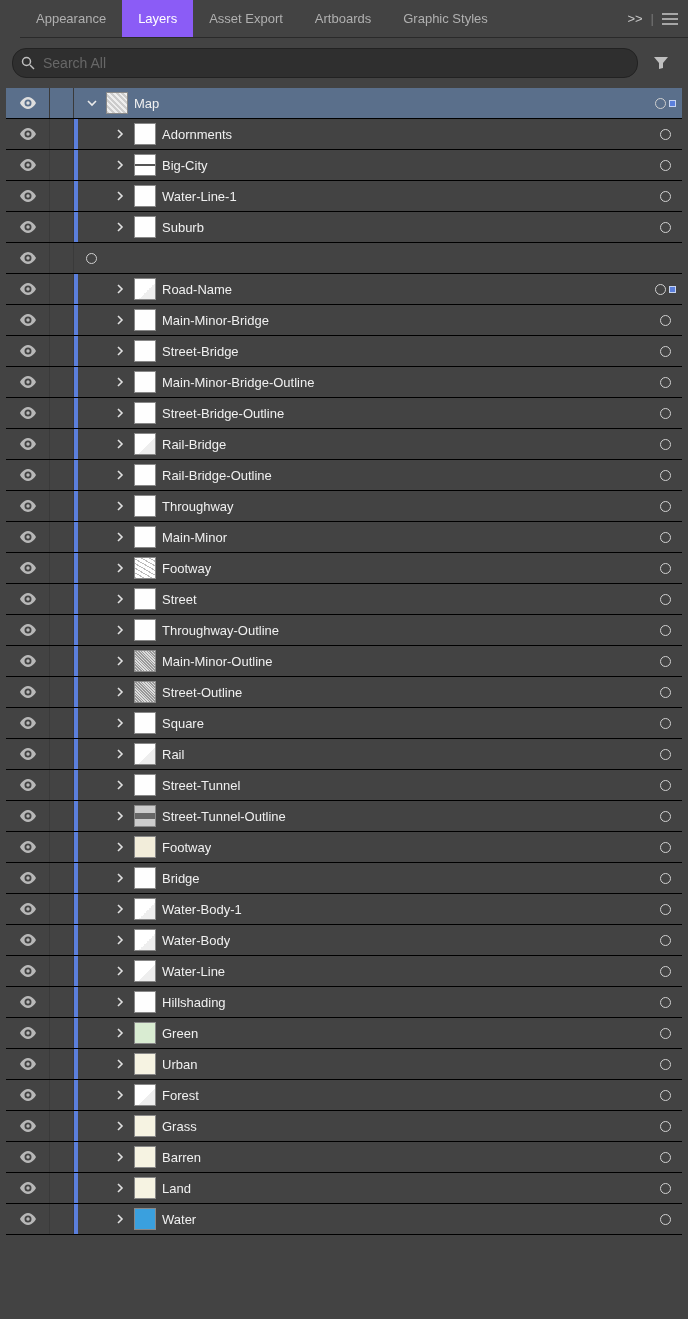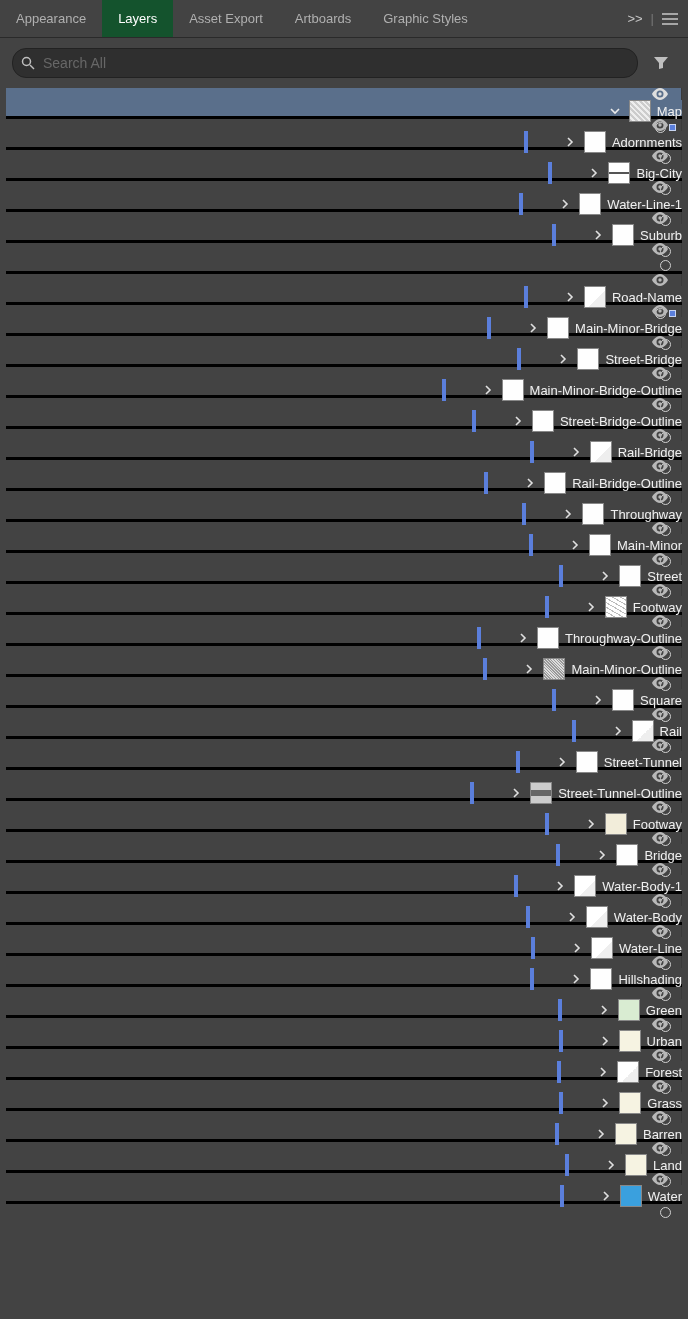--- a/index.html
+++ b/index.html
@@ -13,32 +13,33 @@
   overflow: hidden;
 }
 
 
 .tab-strip {
   display: flex;
   align-items: center;
   height: 38px;
   background: #434343;
   border-bottom: 1px solid #2a2a2a;
+  margin-left: 20px;
 }
 .tab {
   padding: 0 16px;
   height: 100%;
   display: flex;
   align-items: center;
   color: #b0b0b0;
   cursor: pointer;
   font-size: 13px;
 }
 .tab.active {
-  background: #14532d;
+  background: #8b5cf6;
   color: #ffffff;
 }
 .tab-spacer { flex: 1; }
 .tab-controls {
   display: flex;
   align-items: center;
   gap: 8px;
   padding-right: 10px;
   color: #c8c8c8;
 }
@@ -81,25 +82,24 @@
   color: #bfbfbf;
   cursor: pointer;
 }
 
 
 .layers {
   padding: 0 6px;
 }
 .row {
   display: flex;
-  align-items: flex-end;
+  align-items: flex-start;
   height: 31px;
-  border-bottom: 3px solid #000000;
+  border-bottom: 1px solid #000000;
   position: relative;
-  flex-direction: column;
 }
 .row.parent {
   background: #5a6f8b;
 }
 .vis-col {
   width: 44px;
   display: flex;
   align-items: center;
   justify-content: center;
   height: 100%;
@@ -609,45 +609,20 @@
         </div>
         <div class="lock-col"></div>
         <div class="hierarchy">
           <div class="indent-bar"></div>
           <div class="spacer-before-disclosure"></div>
           <span class="disclosure">
             <svg width="8" height="10" viewBox="0 0 8 10">
               <path d="M2 1l4 4-4 4" fill="none" stroke="#e0e0e0" stroke-width="1.6"></path>
             </svg>
           </span>
-          <div class="thumb th-white"></div>
-          <span class="label">Street</span>
-        </div>
-        <div class="target-col">
-          <span class="ring"></span>
-        </div>
-      </div>
-      <div class="row">
-        <div class="vis-col">
-          <span class="vis-eye">
-            <svg width="18" height="12" viewBox="0 0 18 12">
-              <path d="M9 0C4 0 1 6 1 6s3 6 8 6 8-6 8-6-3-6-8-6zm0 9.5A3.5 3.5 0 1 1 9 2.5a3.5 3.5 0 0 1 0 7z" fill="#b8b8b8"></path>
-              <circle cx="9" cy="6" r="1.7" fill="#b8b8b8"></circle>
-            </svg>
-          </span>
-        </div>
-        <div class="lock-col"></div>
-        <div class="hierarchy">
-          <div class="indent-bar"></div>
-          <div class="spacer-before-disclosure"></div>
-          <span class="disclosure">
-            <svg width="8" height="10" viewBox="0 0 8 10">
-              <path d="M2 1l4 4-4 4" fill="none" stroke="#e0e0e0" stroke-width="1.6"></path>
-            </svg>
-          </span>
           <div class="thumb th-scribble"></div>
           <span class="label">Footway</span>
         </div>
         <div class="target-col">
           <span class="ring"></span>
         </div>
       </div>
       <div class="row">
         <div class="vis-col">
           <span class="vis-eye">
@@ -660,20 +635,45 @@
         <div class="lock-col"></div>
         <div class="hierarchy">
           <div class="indent-bar"></div>
           <div class="spacer-before-disclosure"></div>
           <span class="disclosure">
             <svg width="8" height="10" viewBox="0 0 8 10">
               <path d="M2 1l4 4-4 4" fill="none" stroke="#e0e0e0" stroke-width="1.6"></path>
             </svg>
           </span>
           <div class="thumb th-white"></div>
+          <span class="label">Street</span>
+        </div>
+        <div class="target-col">
+          <span class="ring"></span>
+        </div>
+      </div>
+      <div class="row">
+        <div class="vis-col">
+          <span class="vis-eye">
+            <svg width="18" height="12" viewBox="0 0 18 12">
+              <path d="M9 0C4 0 1 6 1 6s3 6 8 6 8-6 8-6-3-6-8-6zm0 9.5A3.5 3.5 0 1 1 9 2.5a3.5 3.5 0 0 1 0 7z" fill="#b8b8b8"></path>
+              <circle cx="9" cy="6" r="1.7" fill="#b8b8b8"></circle>
+            </svg>
+          </span>
+        </div>
+        <div class="lock-col"></div>
+        <div class="hierarchy">
+          <div class="indent-bar"></div>
+          <div class="spacer-before-disclosure"></div>
+          <span class="disclosure">
+            <svg width="8" height="10" viewBox="0 0 8 10">
+              <path d="M2 1l4 4-4 4" fill="none" stroke="#e0e0e0" stroke-width="1.6"></path>
+            </svg>
+          </span>
+          <div class="thumb th-white"></div>
           <span class="label">Throughway-Outline</span>
         </div>
         <div class="target-col">
           <span class="ring"></span>
         </div>
       </div>
       <div class="row">
         <div class="vis-col">
           <span class="vis-eye">
             <svg width="18" height="12" viewBox="0 0 18 12">
@@ -709,20 +709,45 @@
         </div>
         <div class="lock-col"></div>
         <div class="hierarchy">
           <div class="indent-bar"></div>
           <div class="spacer-before-disclosure"></div>
           <span class="disclosure">
             <svg width="8" height="10" viewBox="0 0 8 10">
               <path d="M2 1l4 4-4 4" fill="none" stroke="#e0e0e0" stroke-width="1.6"></path>
             </svg>
           </span>
+          <div class="thumb th-dense"></div>
+          <span class="label">Street-Outline</span>
+        </div>
+        <div class="target-col">
+          <span class="ring"></span>
+        </div>
+      </div>
+      <div class="row">
+        <div class="vis-col">
+          <span class="vis-eye">
+            <svg width="18" height="12" viewBox="0 0 18 12">
+              <path d="M9 0C4 0 1 6 1 6s3 6 8 6 8-6 8-6-3-6-8-6zm0 9.5A3.5 3.5 0 1 1 9 2.5a3.5 3.5 0 0 1 0 7z" fill="#b8b8b8"></path>
+              <circle cx="9" cy="6" r="1.7" fill="#b8b8b8"></circle>
+            </svg>
+          </span>
+        </div>
+        <div class="lock-col"></div>
+        <div class="hierarchy">
+          <div class="indent-bar"></div>
+          <div class="spacer-before-disclosure"></div>
+          <span class="disclosure">
+            <svg width="8" height="10" viewBox="0 0 8 10">
+              <path d="M2 1l4 4-4 4" fill="none" stroke="#e0e0e0" stroke-width="1.6"></path>
+            </svg>
+          </span>
           <div class="thumb th-white"></div>
           <span class="label">Square</span>
         </div>
         <div class="target-col">
           <span class="ring"></span>
         </div>
       </div>
       <div class="row">
         <div class="vis-col">
           <span class="vis-eye">

